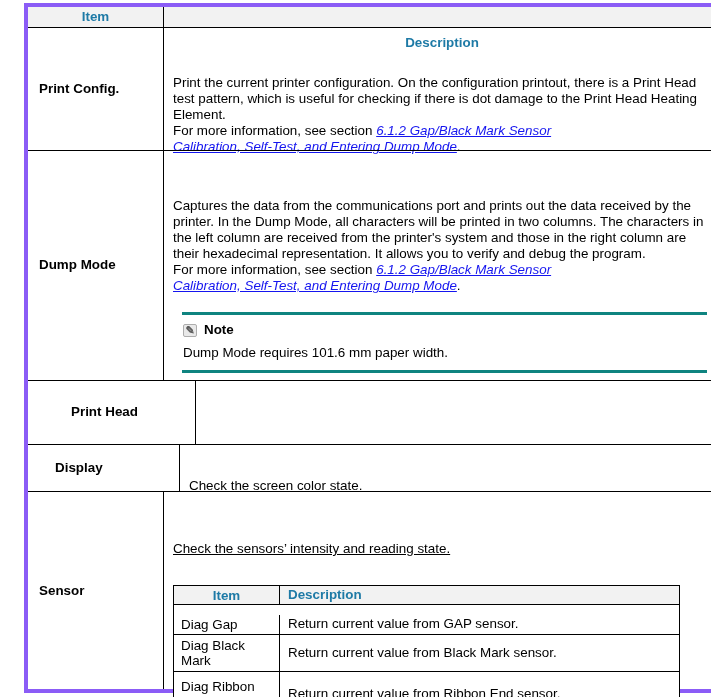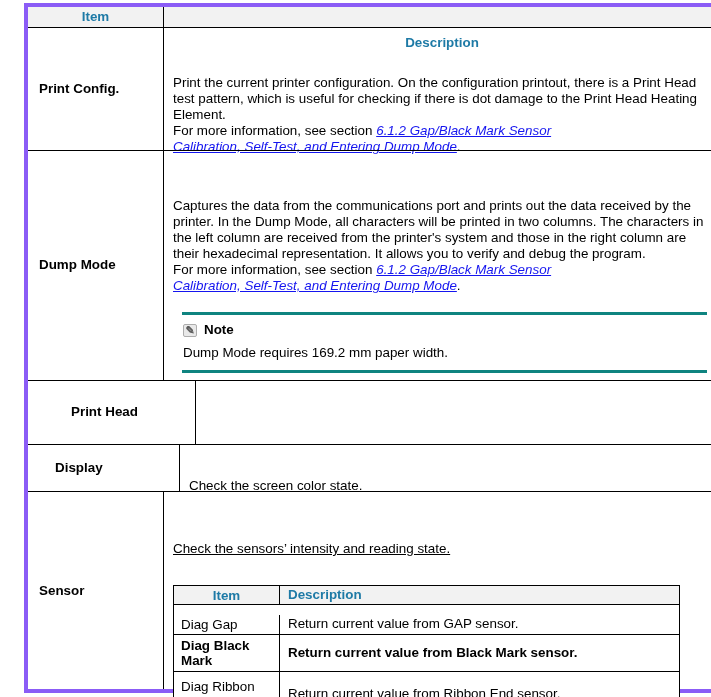--- a/index.html
+++ b/index.html
@@ -62,21 +62,21 @@
   .irow + .irow { border-top: 1px solid #000; }
   .icol-item {
     width: 106px; border-right: 1px solid #000; flex-shrink: 0;
     display: flex; align-items: center; padding: 2px 4px 2px 7px;
     line-height: 15px;
   }
   .icol-desc { flex: 1; display: flex; align-items: center; padding: 2px 4px 2px 8px; }
   .i-header { height: 18px; background: #F2F2F2; color: #1E7AA6; font-weight: bold; }
   .i-header .icol-item { justify-content: center; padding: 0; }
   .i-r1 { height: 30px; align-items: flex-end; }
-  .i-r2 { height: 37px; font-weight: bold; }
+  .i-r2 { height: 37px; }
   .i-r3 { height: 45px; }
 </style>
 </head>
 <body>
 
 <div class="doc-table">
 
   <div class="row r-header">
     <div class="col-item">Item</div>
     <div class="col-desc">Description</div>
@@ -94,21 +94,21 @@
     <div class="col-item">Dump Mode</div>
     <div class="col-desc desc-pad">
       <span>Captures the data from the communications port and prints out the data received by the printer. In the Dump Mode, all characters will be printed in two columns. The characters in the left column are received from the printer's system and those in the right column are their hexadecimal representation. It allows you to verify and debug the program.</span><br>
       <span>For more information, see section </span><a class="sec-link"><span>6.1.2 Gap/Black Mark Sensor</span><br><span>Calibration, Self-Test, and Entering Dump Mode</span></a><span>.</span>
 
       <div class="note-block">
         <div class="note-title">
           <span class="note-icon">✎</span>
           <span>Note</span>
         </div>
-        <div>Dump Mode requires 169.2 mm paper width.</div>
+        <div>Dump Mode requires 101.6 mm paper width.</div>
       </div>
     </div>
   </div>
 
   <div class="row r-print-head">
     <div class="col-item">Print Head</div>
   </div>
 
   <div class="row r-display">
     <div class="col-item">Display</div>

